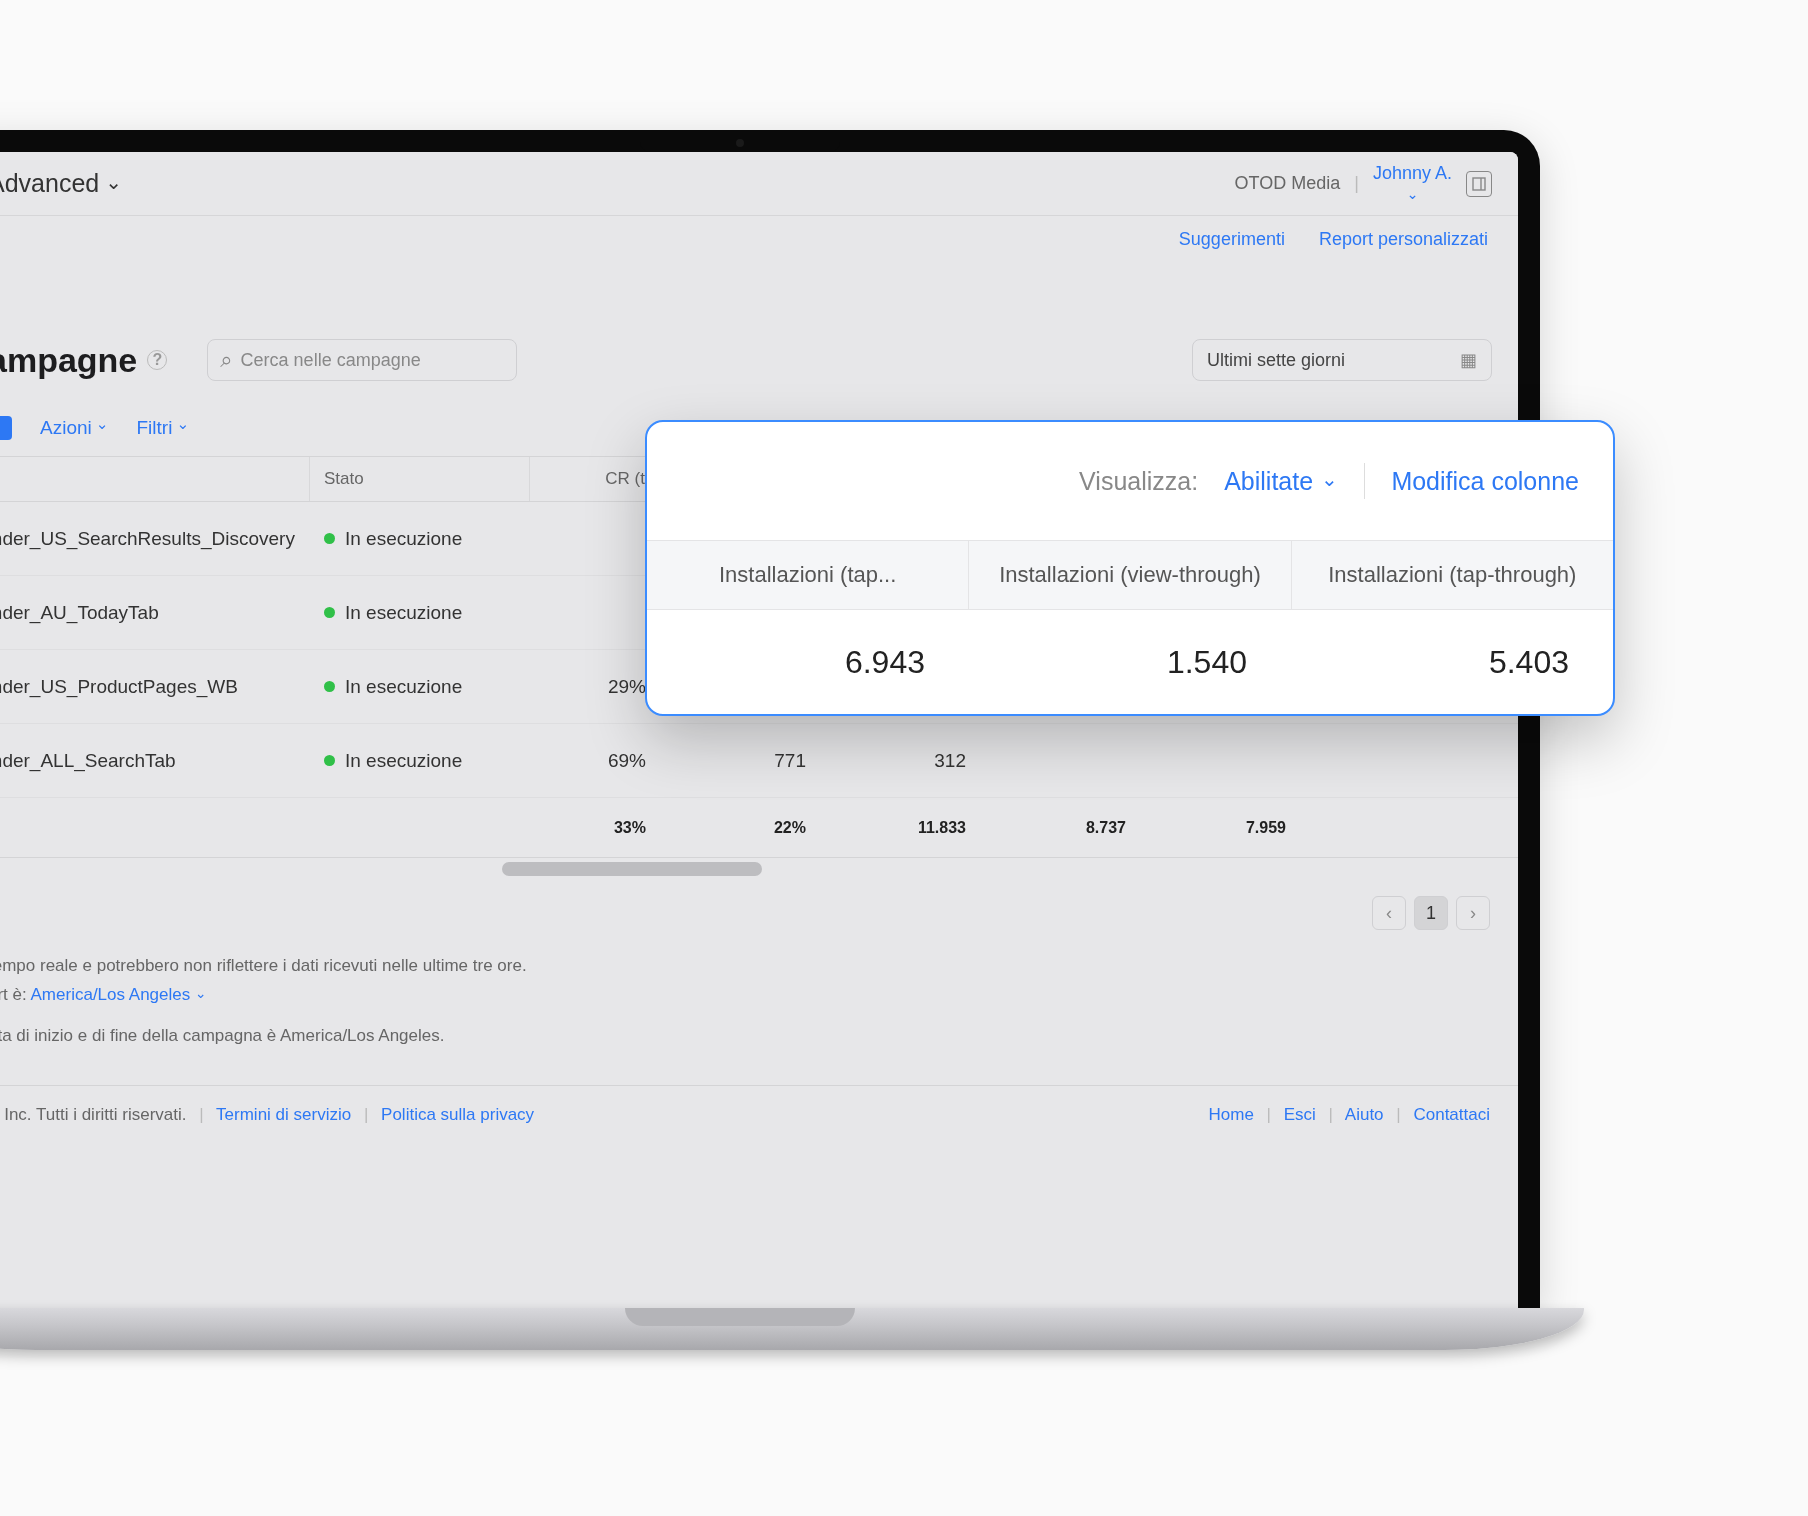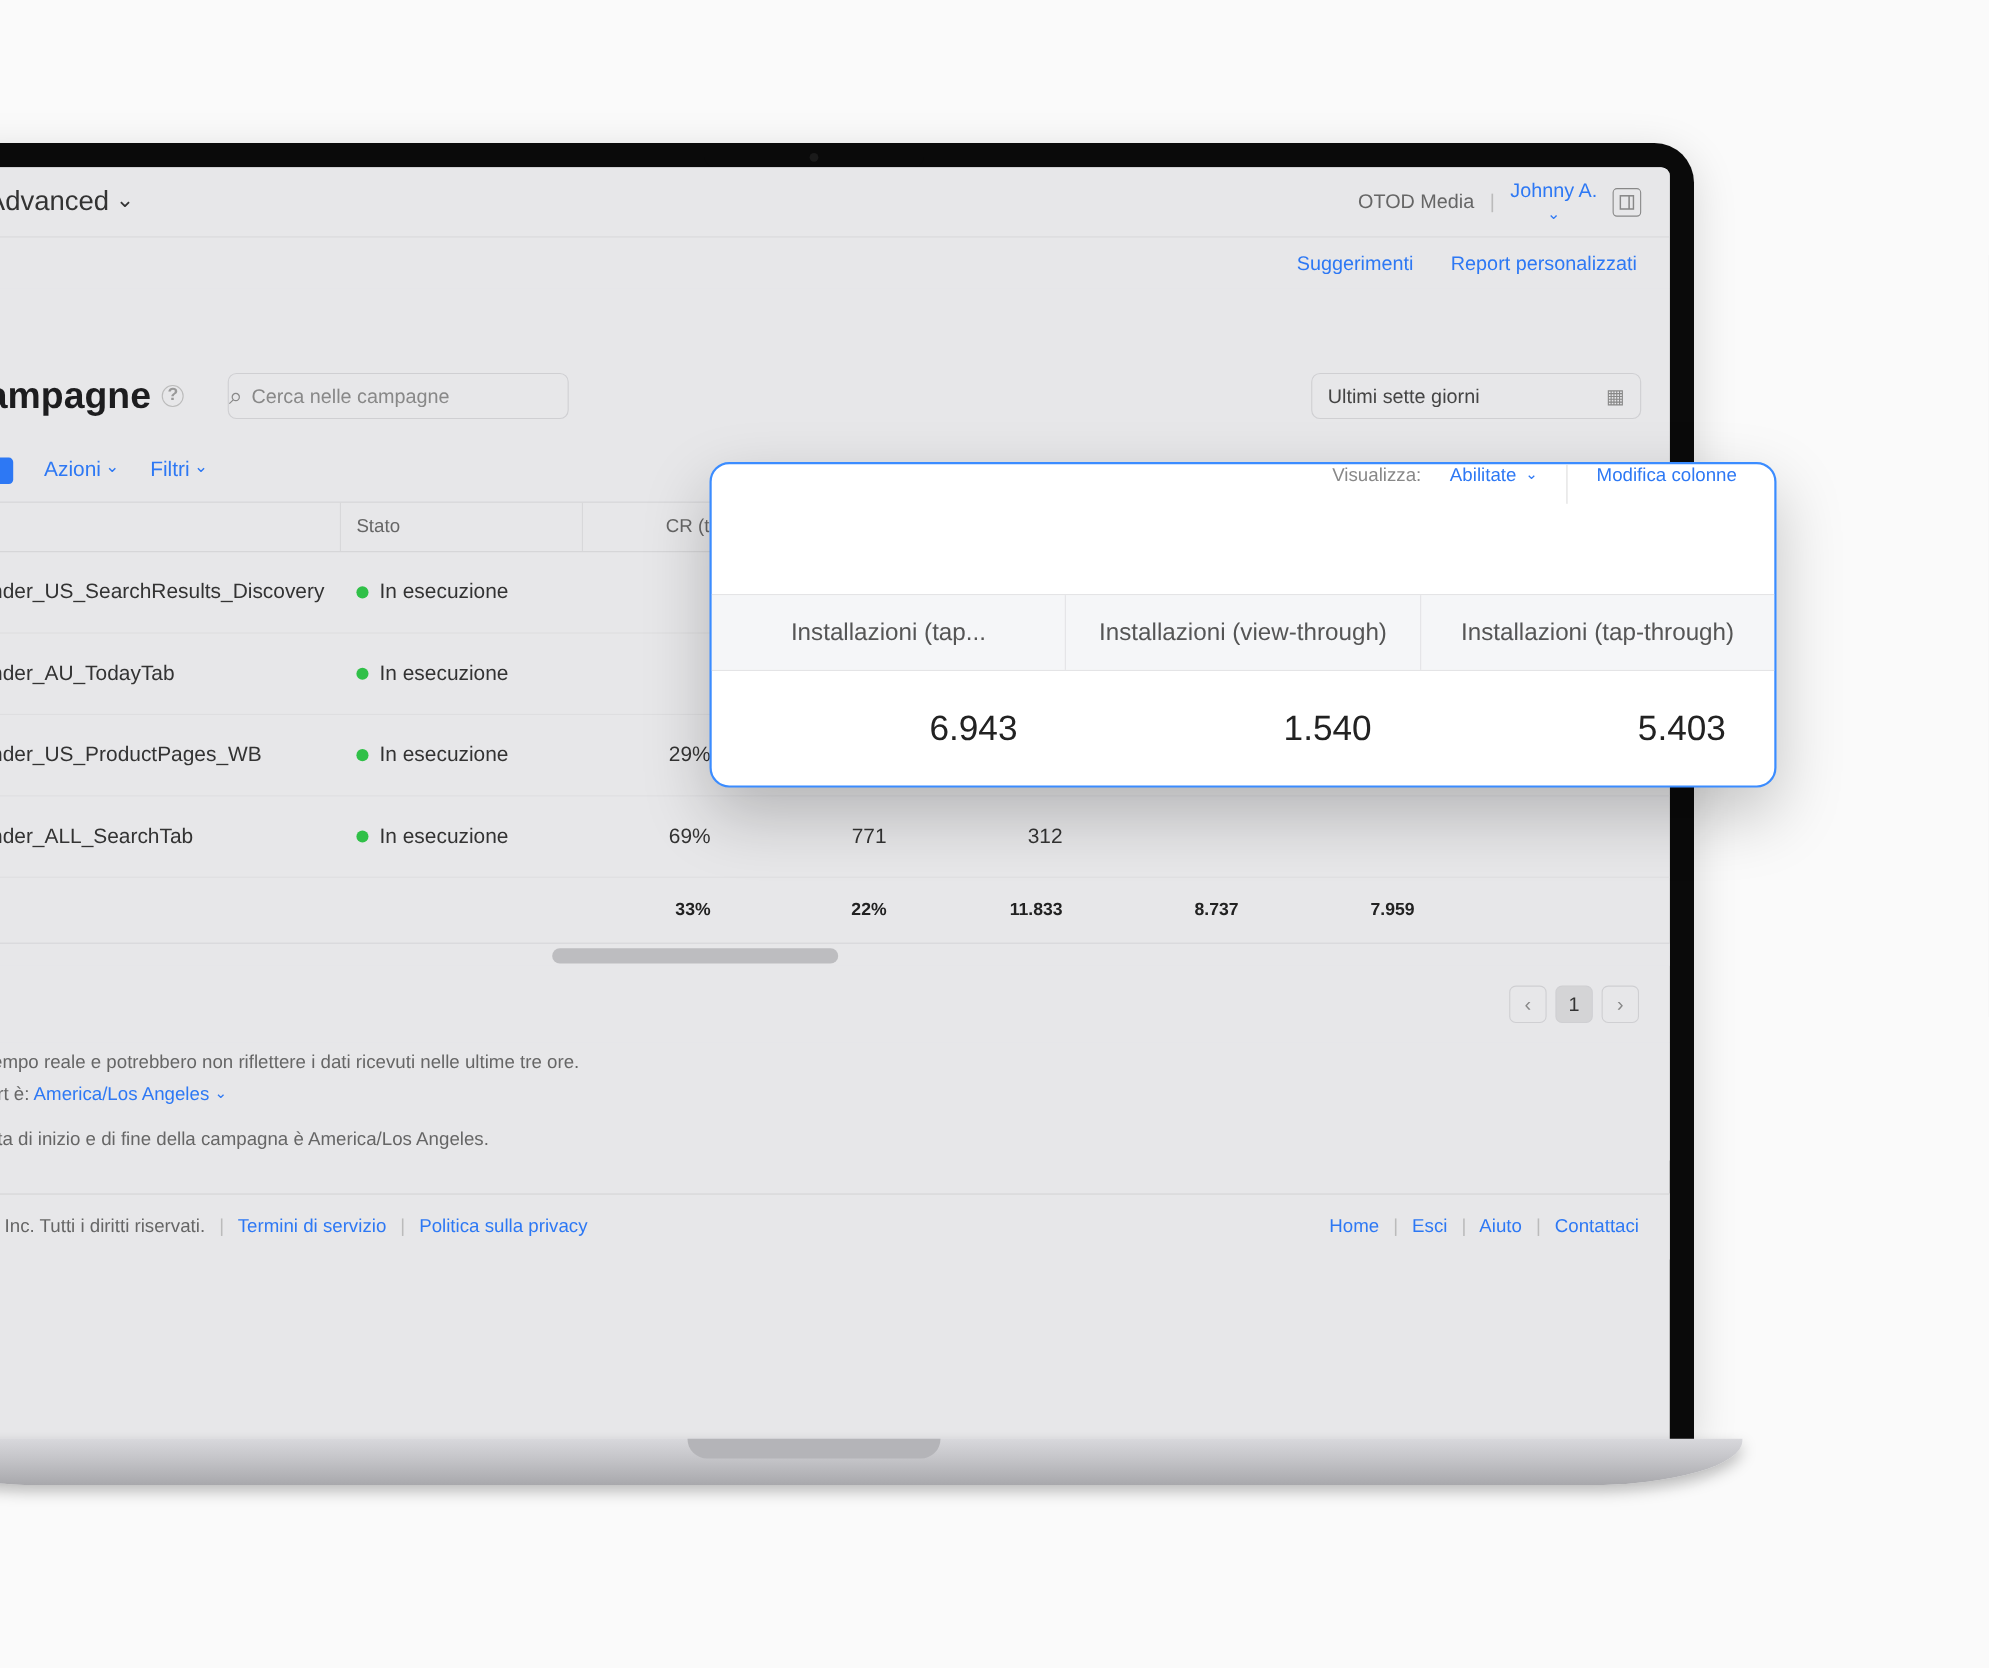--- a/index.html
+++ b/index.html
@@ -143,21 +143,21 @@
     display:flex;align-items:center;gap:10px;
   }
   .title .help { font-size:16px;color:#999;border:1.4px solid #bbb;border-radius:50%;width:20px;height:20px;display:flex;align-items:center;justify-content:center;}
   .search-box {
     width: 310px;
     height: 42px;
     border: 1px solid #cfcfd2;
     border-radius: 8px;
     background:#e7e7e9;
     display:flex;align-items:center;gap:8px;
-    padding: 0 0;
+    padding: 0 12px;
     color:#888;font-size:18px;
     margin-left: 40px;
     margin-right:auto;
   }
   .dr-box {
     width: 300px;height:42px;border:1px solid #cfcfd2;border-radius:8px;background:#e7e7e9;
     display:flex;align-items:center;justify-content:space-between;padding:0 14px;
     color:#444;font-size:18px;
   }
 
@@ -229,23 +229,23 @@
     width: 970px;
     background:#fff;
     border:2px solid #3b8cff;
     border-radius:18px;
     box-shadow: 0 24px 60px rgba(0,0,0,0.22);
     overflow:hidden;
     z-index: 50;
   }
   .pop-top {
     height: 118px;
-    display:flex;justify-content:flex-end;align-items:flex-start;gap:26px;
+    display:flex;justify-content:flex-end;align-items:center;gap:26px;
     padding: 0 34px;
-    font-size:17px;
+    font-size:25px;
   }
   .pop-top .lbl { color:#888;}
   .pop-top .val { color:#2d78f4;display:flex;align-items:center;gap:8px;}
   .pop-top .vsep { width:1.5px;height:36px;background:#ddd;}
   .pop-top .mod { color:#2d78f4;}
   .pop-head {
     height:70px;
     background:#f5f6f8;
     border-top:1px solid #e4e4e6;
     border-bottom:1px solid #e4e4e6;

